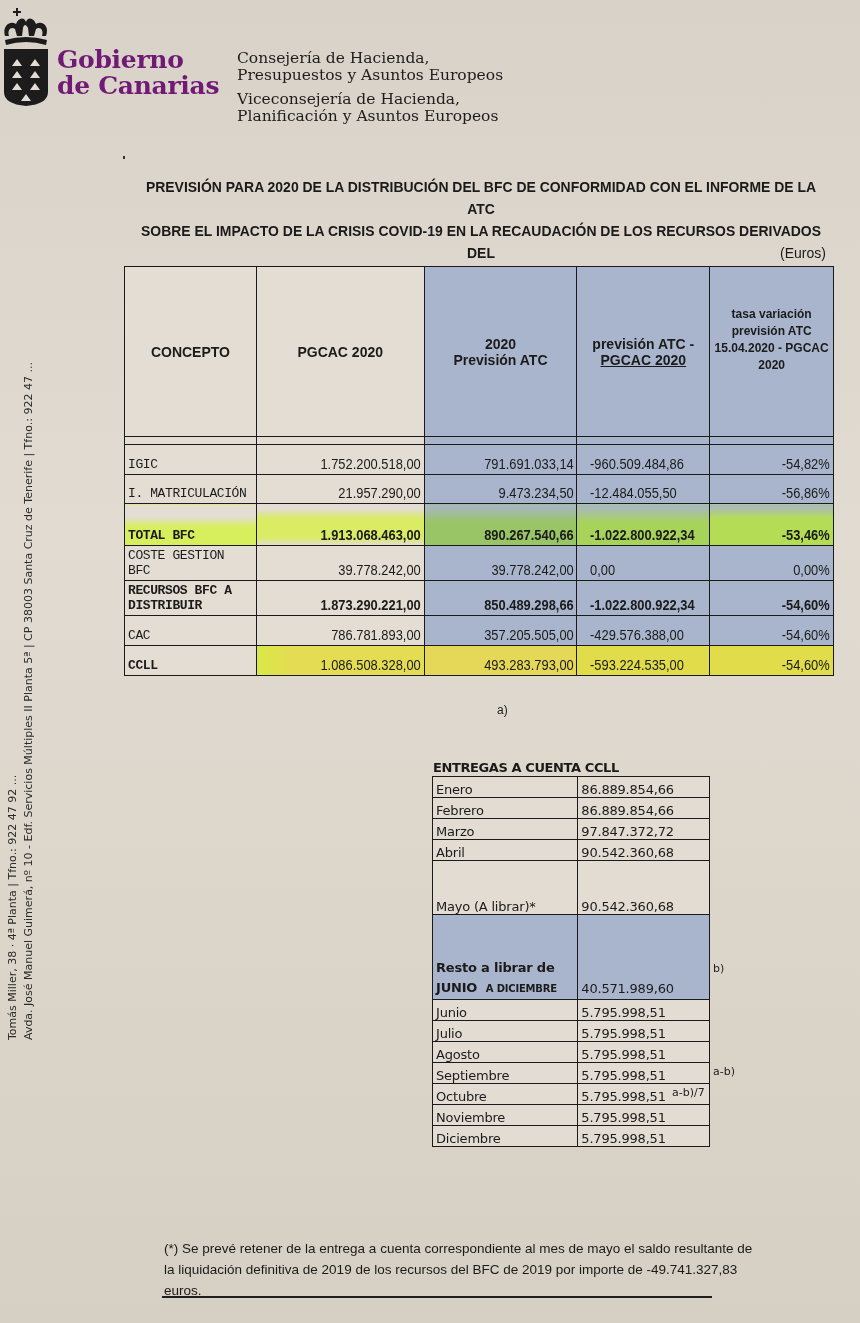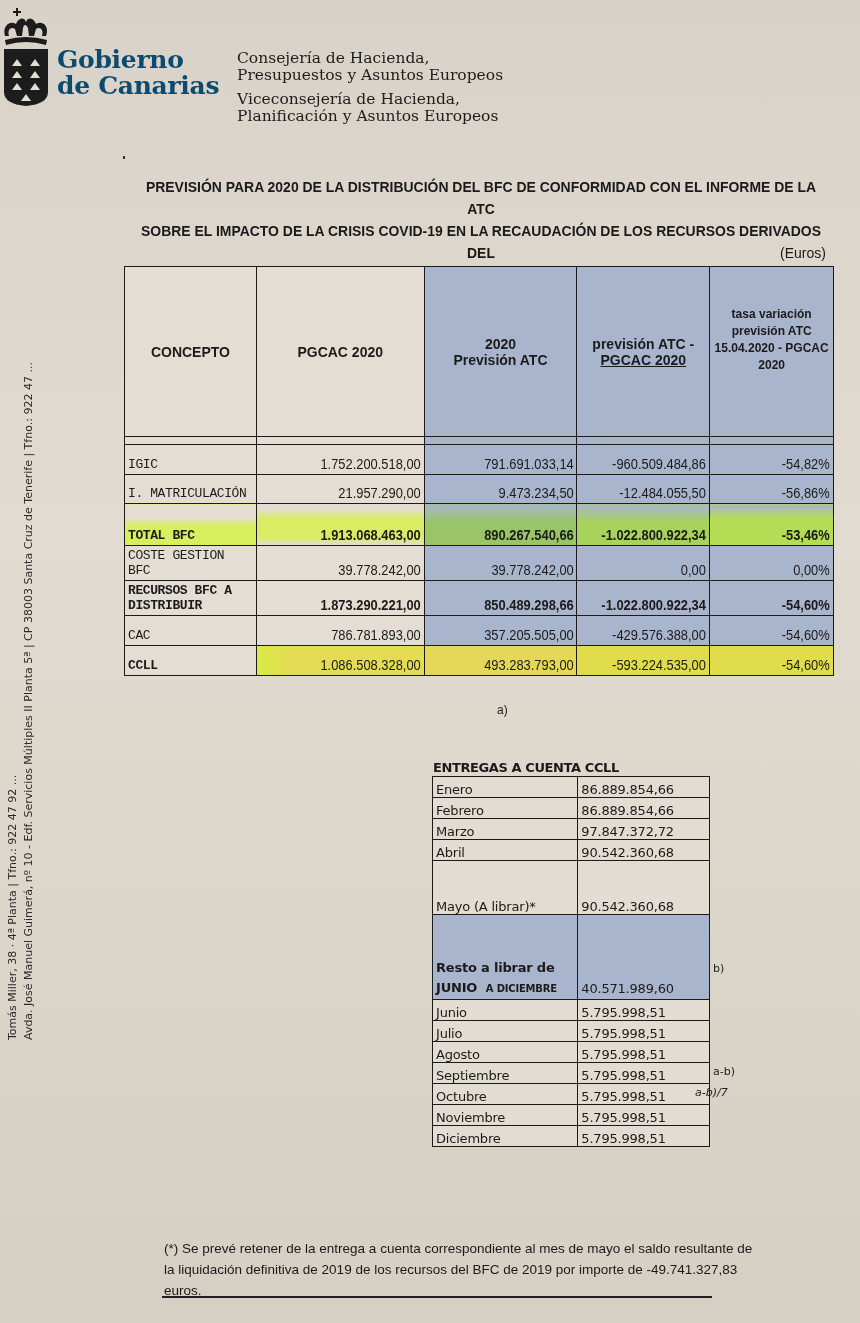--- a/index.html
+++ b/index.html
@@ -7,21 +7,21 @@
   body {
     background: #ddd6cc;
     background-image: linear-gradient(180deg, #d9d2c8 0%, #e1dbd1 40%, #dcd5ca 70%, #d6cfc4 100%);
     font-family: "Liberation Sans", sans-serif;
     color: #1b1b1b;
     position: relative;
   }
 
   
   .logo { position: absolute; left: 2px; top: 8px; width: 48px; height: 100px; }
-  .brand { position: absolute; left: 57px; top: 47px; font-family: "DejaVu Serif", serif; font-weight: bold; font-size: 25px; line-height: 26px; color: #0c4a6e; letter-spacing: -0.3px; }
+  .brand { position: absolute; left: 57px; top: 47px; font-family: "DejaVu Serif", serif; font-weight: bold; font-size: 25px; line-height: 26px; color: #701a75; letter-spacing: -0.3px; }
   .dept { position: absolute; left: 237px; top: 50px; font-family: "DejaVu Serif", serif; font-size: 15.5px; line-height: 17px; color: #1d1d1d; }
   .dept .line { display: block; white-space: nowrap; }
   .dept .gap { height: 7px; }
 
   
   .side-address {
     position: absolute; left: 6px; top: 1040px;
     transform-origin: 0 0; transform: rotate(-90deg);
     white-space: nowrap; font-family: "DejaVu Sans", sans-serif; font-size: 11px; color: #2b2b2b;
   }
@@ -47,21 +47,21 @@
     border-collapse: collapse; font-family: "Liberation Sans", sans-serif;
   }
   .main-table td, .main-table th {
     border: 1.5px solid #1a1a1a; font-size: 13px; padding: 0 3px; vertical-align: bottom;
   }
   .main-table th { font-weight: bold; vertical-align: middle; text-align: center; font-size: 14px; }
   .main-table .hdr-row th { height: 170px; }
   .main-table .c-concept { width: 132px; text-align: left; }
   .main-table .c-pgcac { width: 168px; text-align: right; }
   .main-table .c-atc { width: 153px; text-align: right; }
-  .main-table .c-diff { width: 133px; text-align: right; }
+  .main-table .c-diff { width: 133px; }
   .main-table .c-rate { width: 124px; text-align: right; }
   .main-table th.c-concept, .main-table th.c-pgcac, .main-table th.c-atc, .main-table th.c-diff, .main-table th.c-rate { text-align: center; }
   .main-table th.c-rate { font-size: 12px; line-height: 17px; padding-bottom: 24px; }
   .main-table th.c-diff { font-size: 14px; }
   .main-table .blue { background: #a9b5cc; }
   .main-table .plain { background: #e3ddd4; }
   .main-table td.c-concept { font-size: 13px; letter-spacing: -0.4px; font-family: Liberation Mono, monospace; }
   .main-table .num { font-family: "Liberation Sans", sans-serif; font-size: 14px; transform: scaleX(0.92); transform-origin: right; }
   .main-table td.c-concept, .main-table td.c-pgcac, .main-table td.c-atc, .main-table td.c-diff, .main-table td.c-rate { padding-bottom: 2px; }
   .main-table tr.spacer td { height: 8px; }
@@ -347,20 +347,20 @@
     <td class="amount">5.795.998,51</td>
   </tr>
   <tr>
     <td class="month">Diciembre</td>
     <td class="amount">5.795.998,51</td>
   </tr>
 </tbody>
   </table>
 <div class="side-note" style="left:713px; top:962px;">b)</div>
 <div class="side-note" style="left:713px; top:1065px;">a-b)</div>
-<div class="side-note" style="left:695px; top:1086px;font-style:italic;">a-b)/7</div>
+<div class="side-note" style="left:672px; top:1086px;">a-b)/7</div>
 
 <div class="footnote">
   <div>(*) Se prevé retener de la entrega a cuenta correspondiente al mes de mayo el saldo resultante de</div>
   <div>la liquidación definitiva de 2019 de los recursos del BFC de 2019 por importe de -49.741.327,83</div>
   <div>euros.</div>
 </div>
 <div class="footnote-rule"></div>
 
 </body></html>

